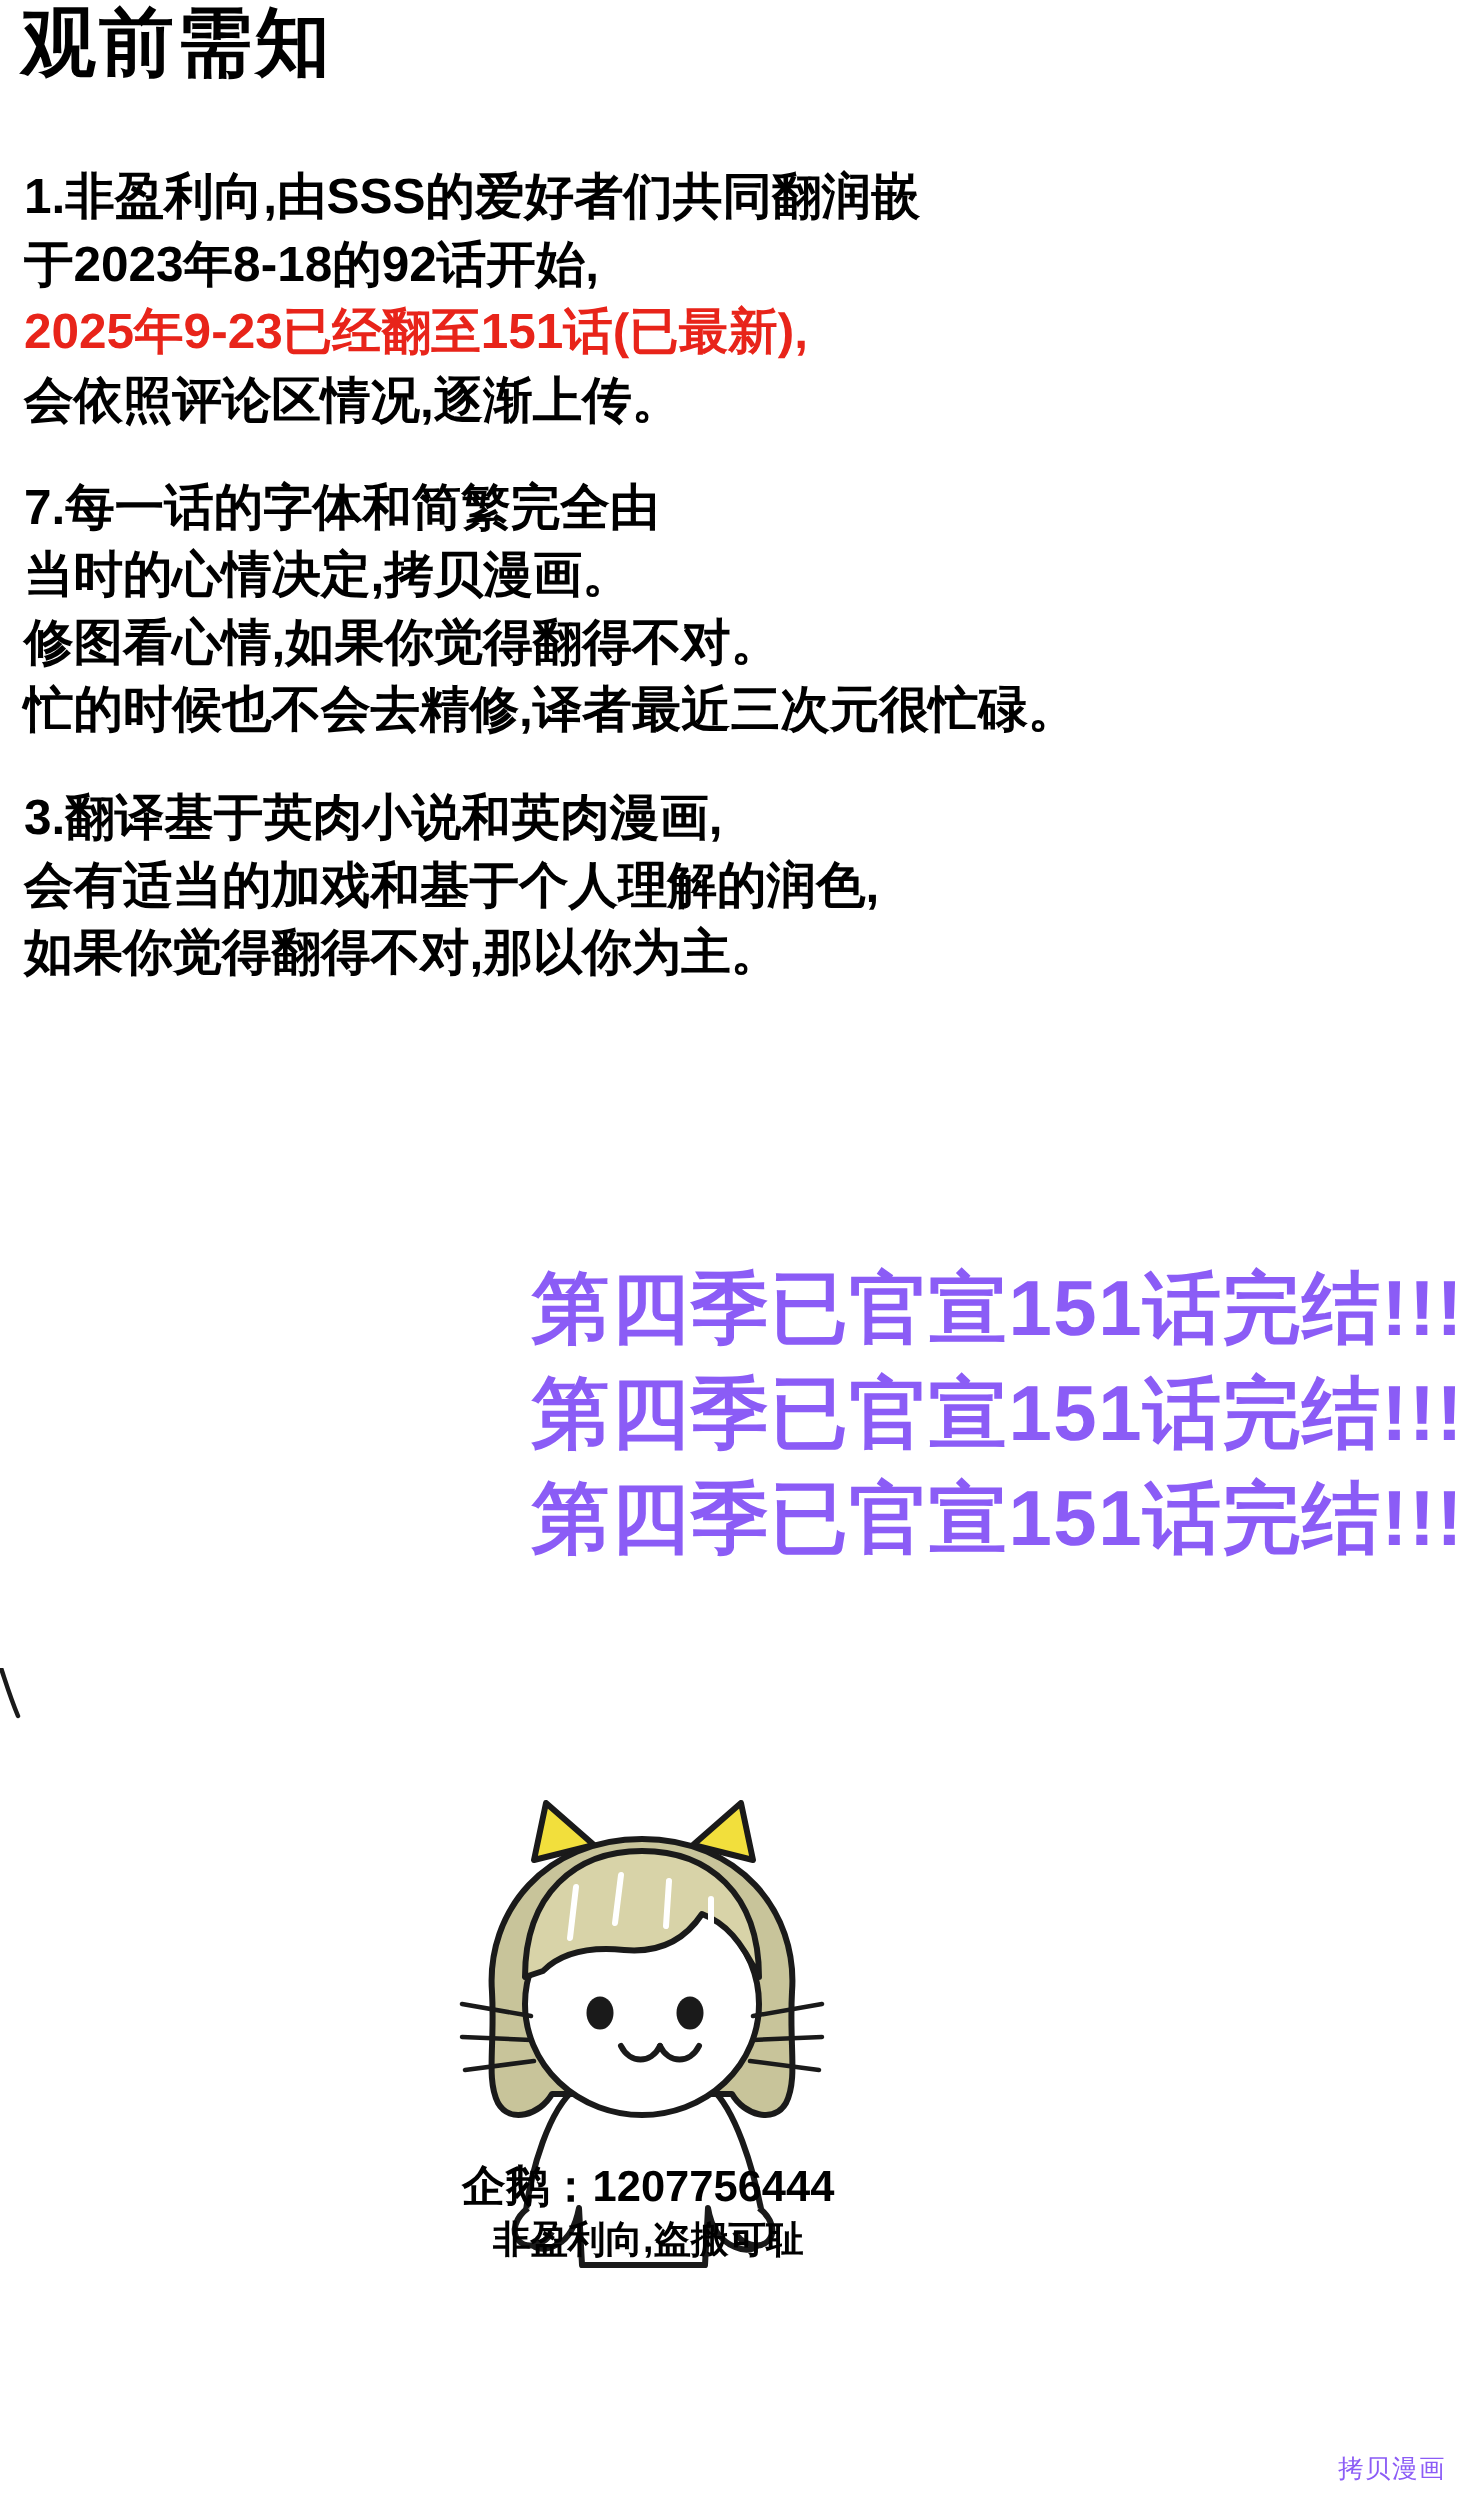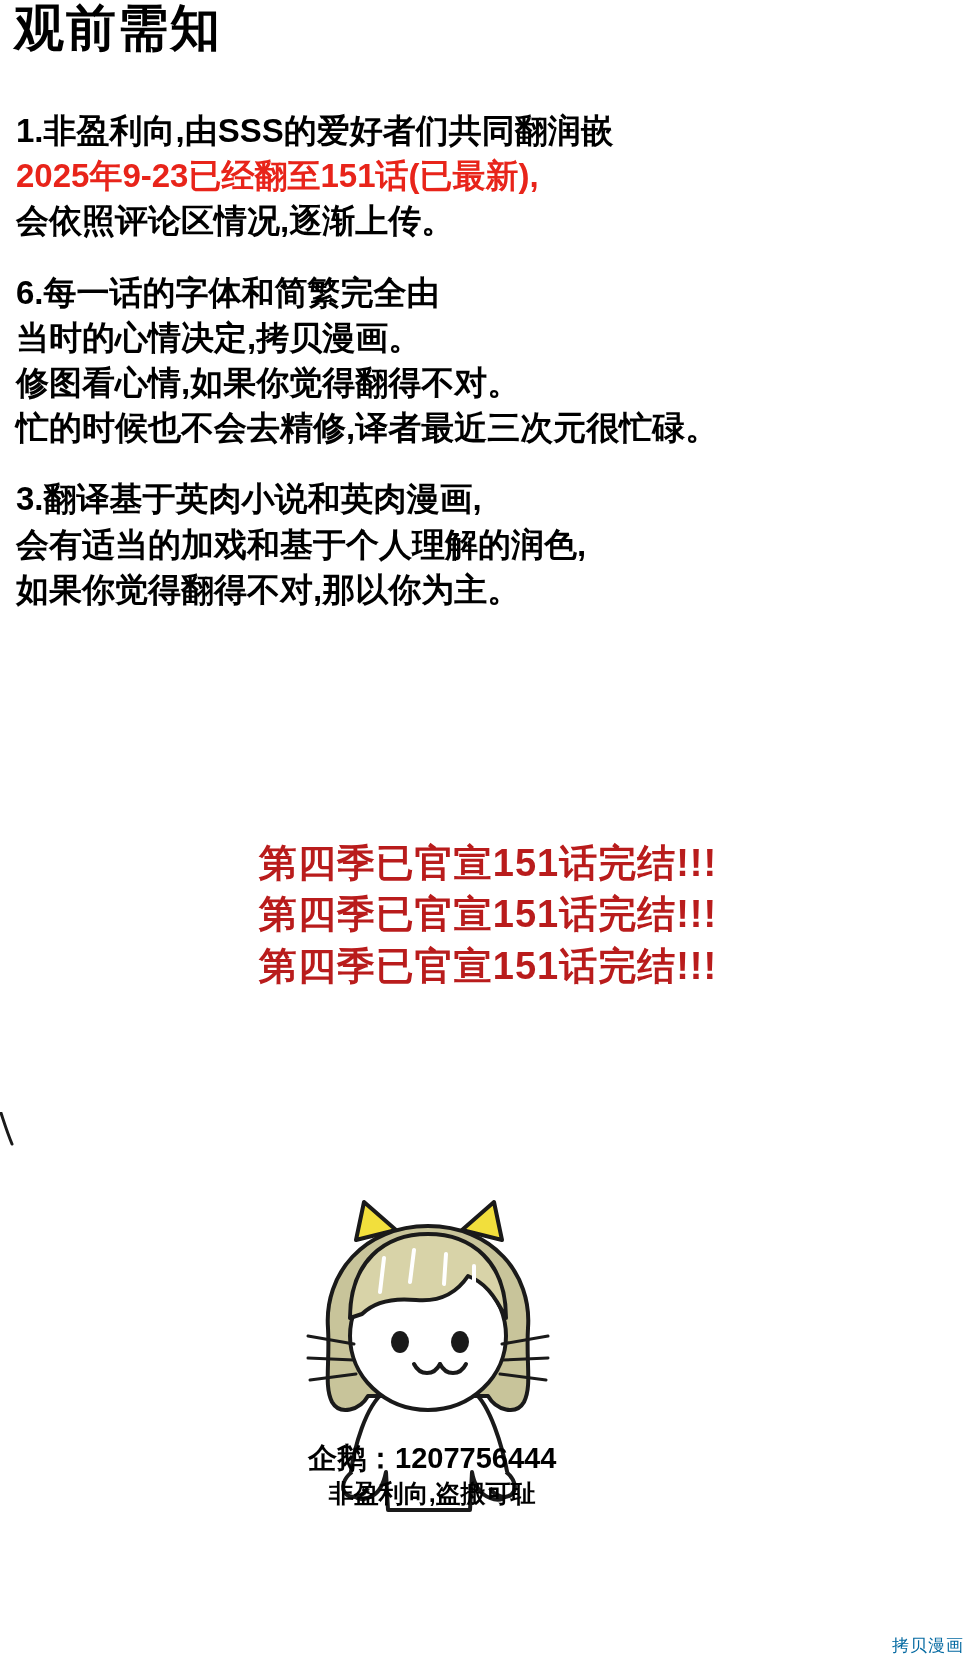--- a/index.html
+++ b/index.html
@@ -51,26 +51,27 @@
     color: #e8241a;
   }
   .banner {
     position: absolute;
     left: 0;
     top: 838px;
     width: 976px;
     text-align: center;
   }
   .banner-line {
-    color: #b91c1c;
-    font-size: 38px;
+    color: #8b5cf6;
+    font-size: 52px;
     font-weight: bold;
     line-height: 1.35;
     letter-spacing: 1px;
     white-space: nowrap;
+    text-align: right;
   }
   .stray-mark {
     position: absolute;
     left: 0px;
     top: 1112px;
     width: 16px;
     height: 34px;
   }
   .mascot {
     position: absolute;
@@ -92,42 +93,43 @@
   }
   .credit-line.small {
     font-size: 25px;
     text-align: center;
   }
   .watermark {
     position: absolute;
     right: 12px;
     bottom: 8px;
     font-size: 17px;
-    color: #0369a1;
+    color: #8b5cf6;
     letter-spacing: 1px;
     white-space: nowrap;
   }
 </style>
 </head>
 <body>
 
 <div class="page">
 
   <div class="title">观前需知</div>
 
   <div class="notes">
 
     <div class="note-block">
       <div class="note-line">1.非盈利向,由SSS的爱好者们共同翻润嵌</div>
+      <div class="note-line">于2023年8-18的92话开始,</div>
       <div class="note-line red">2025年9-23已经翻至151话(已最新),</div>
       <div class="note-line">会依照评论区情况,逐渐上传。</div>
     </div>
 
     <div class="note-block">
-      <div class="note-line">6.每一话的字体和简繁完全由</div>
+      <div class="note-line">7.每一话的字体和简繁完全由</div>
       <div class="note-line">当时的心情决定,拷贝漫画。</div>
       <div class="note-line">修图看心情,如果你觉得翻得不对。</div>
       <div class="note-line">忙的时候也不会去精修,译者最近三次元很忙碌。</div>
     </div>
 
     <div class="note-block">
       <div class="note-line">3.翻译基于英肉小说和英肉漫画,</div>
       <div class="note-line">会有适当的加戏和基于个人理解的润色,</div>
       <div class="note-line">如果你觉得翻得不对,那以你为主。</div>
     </div>

